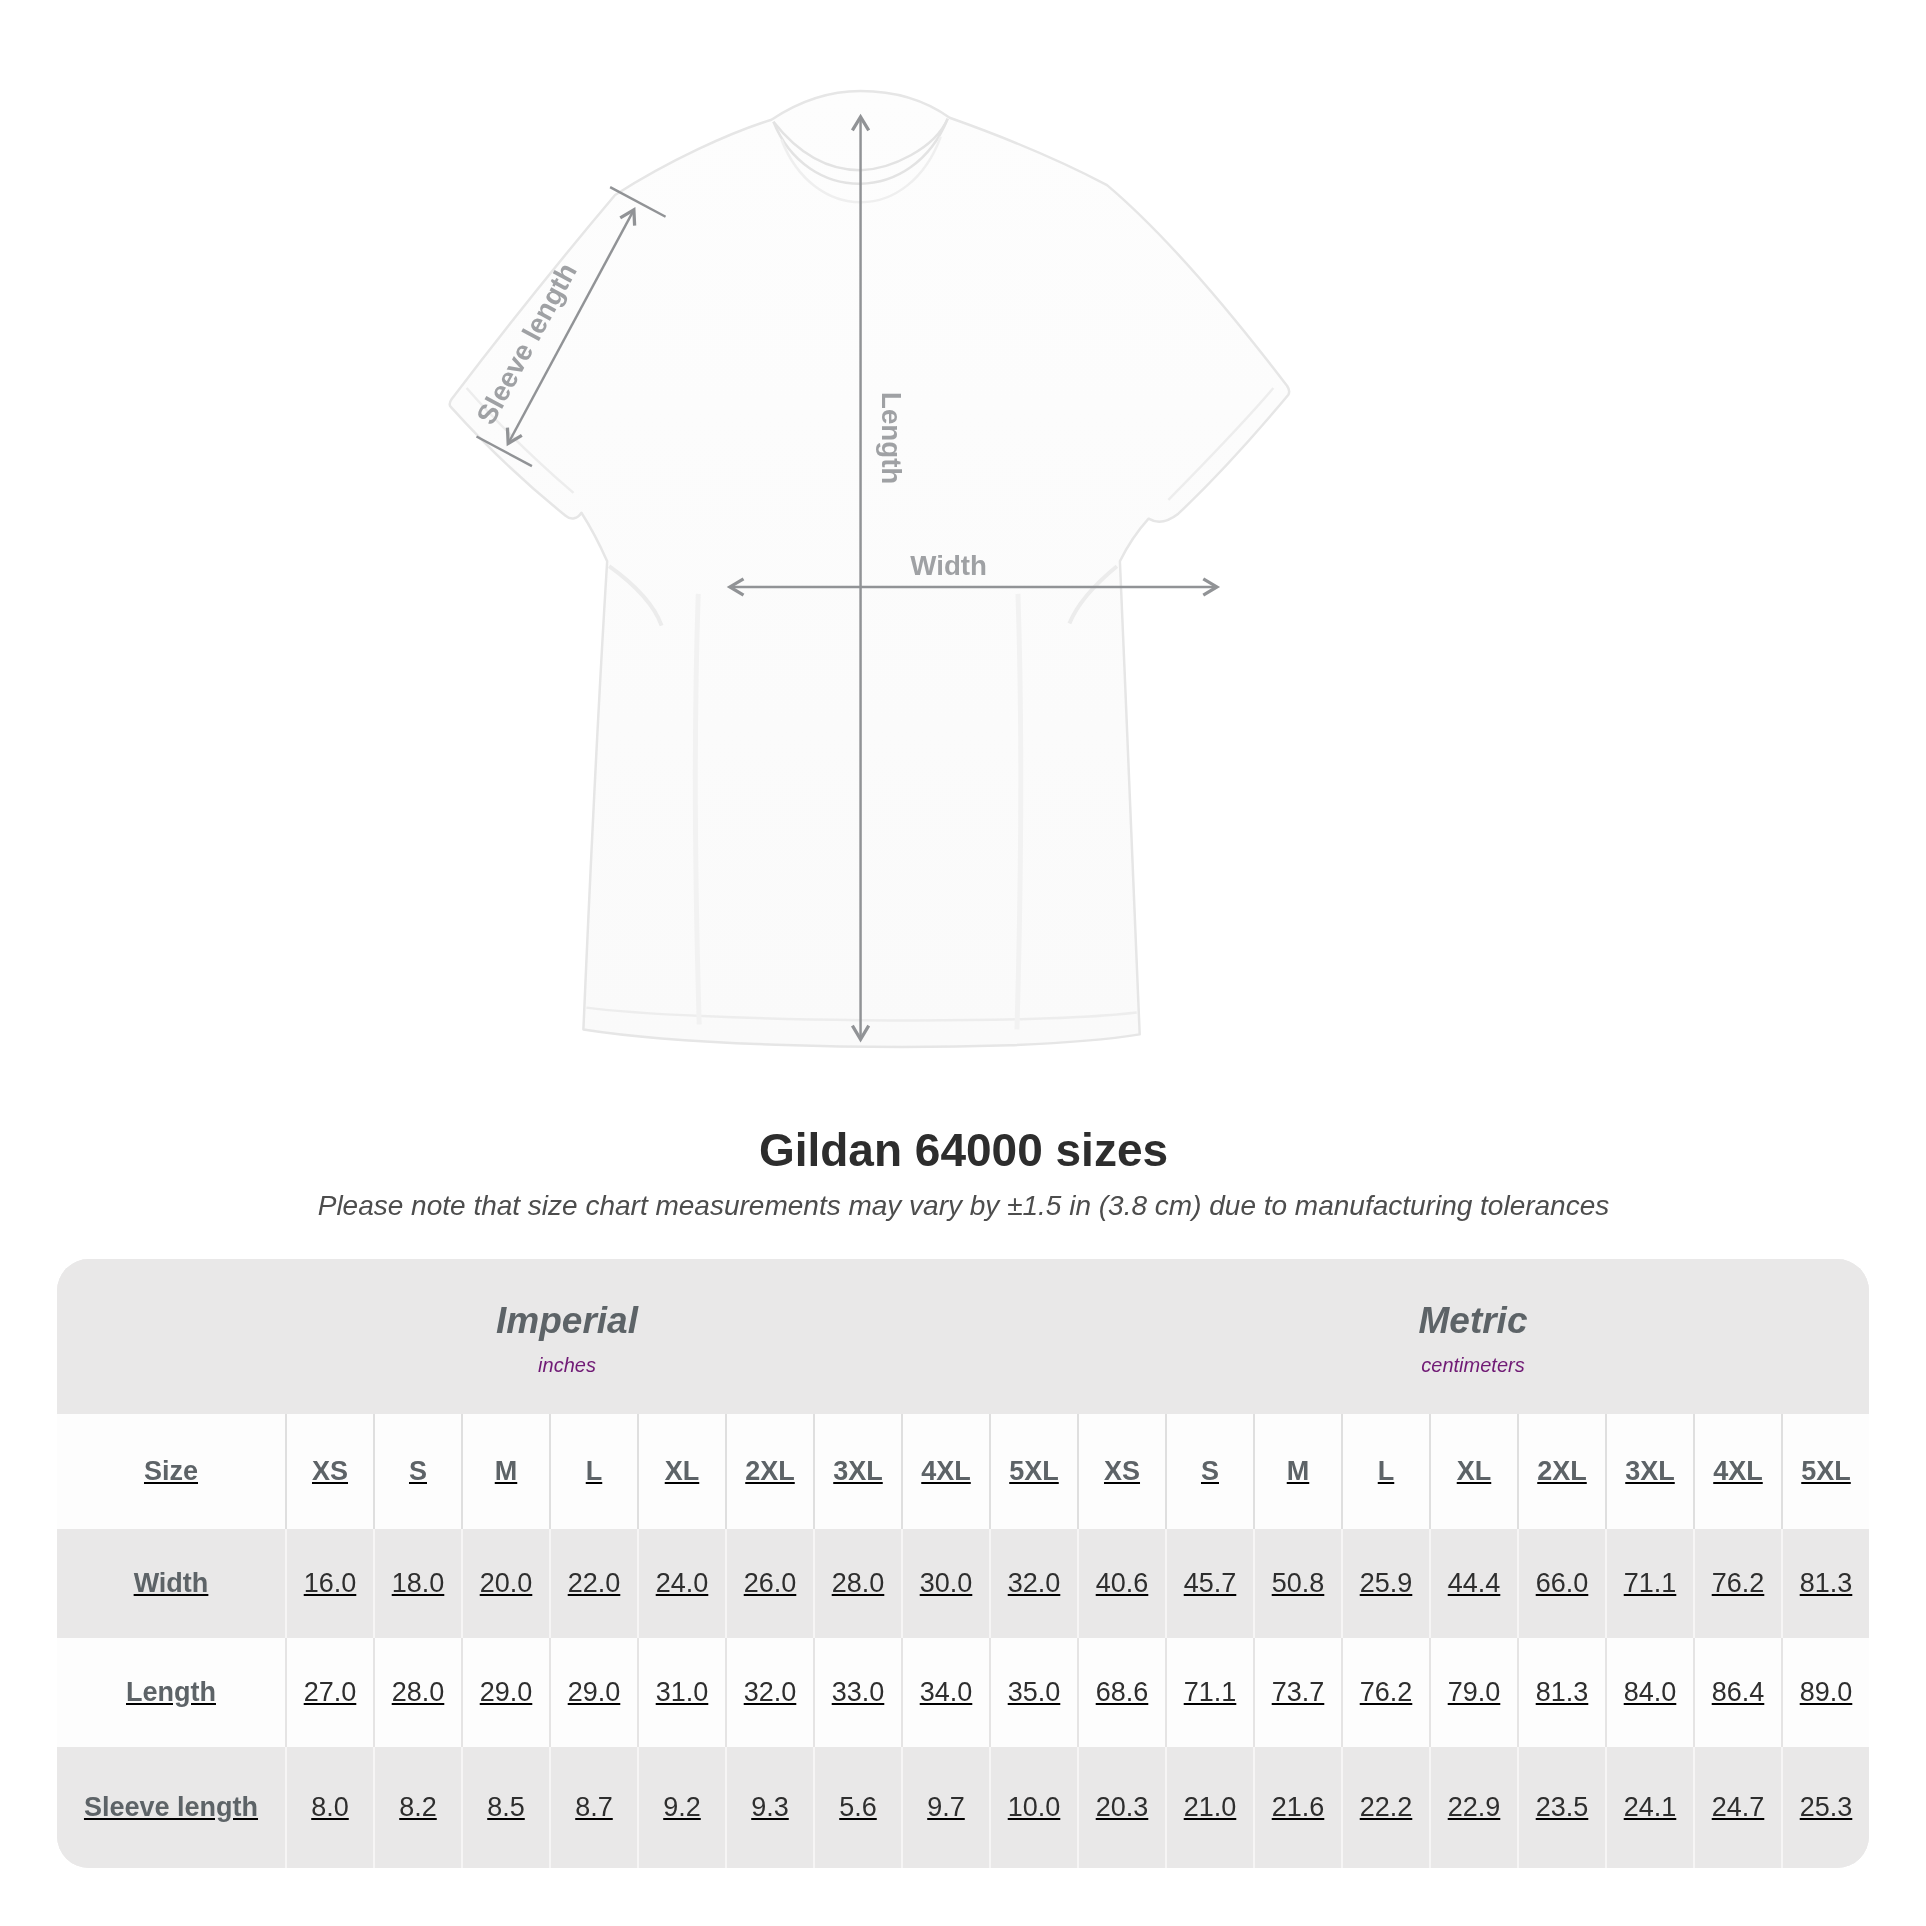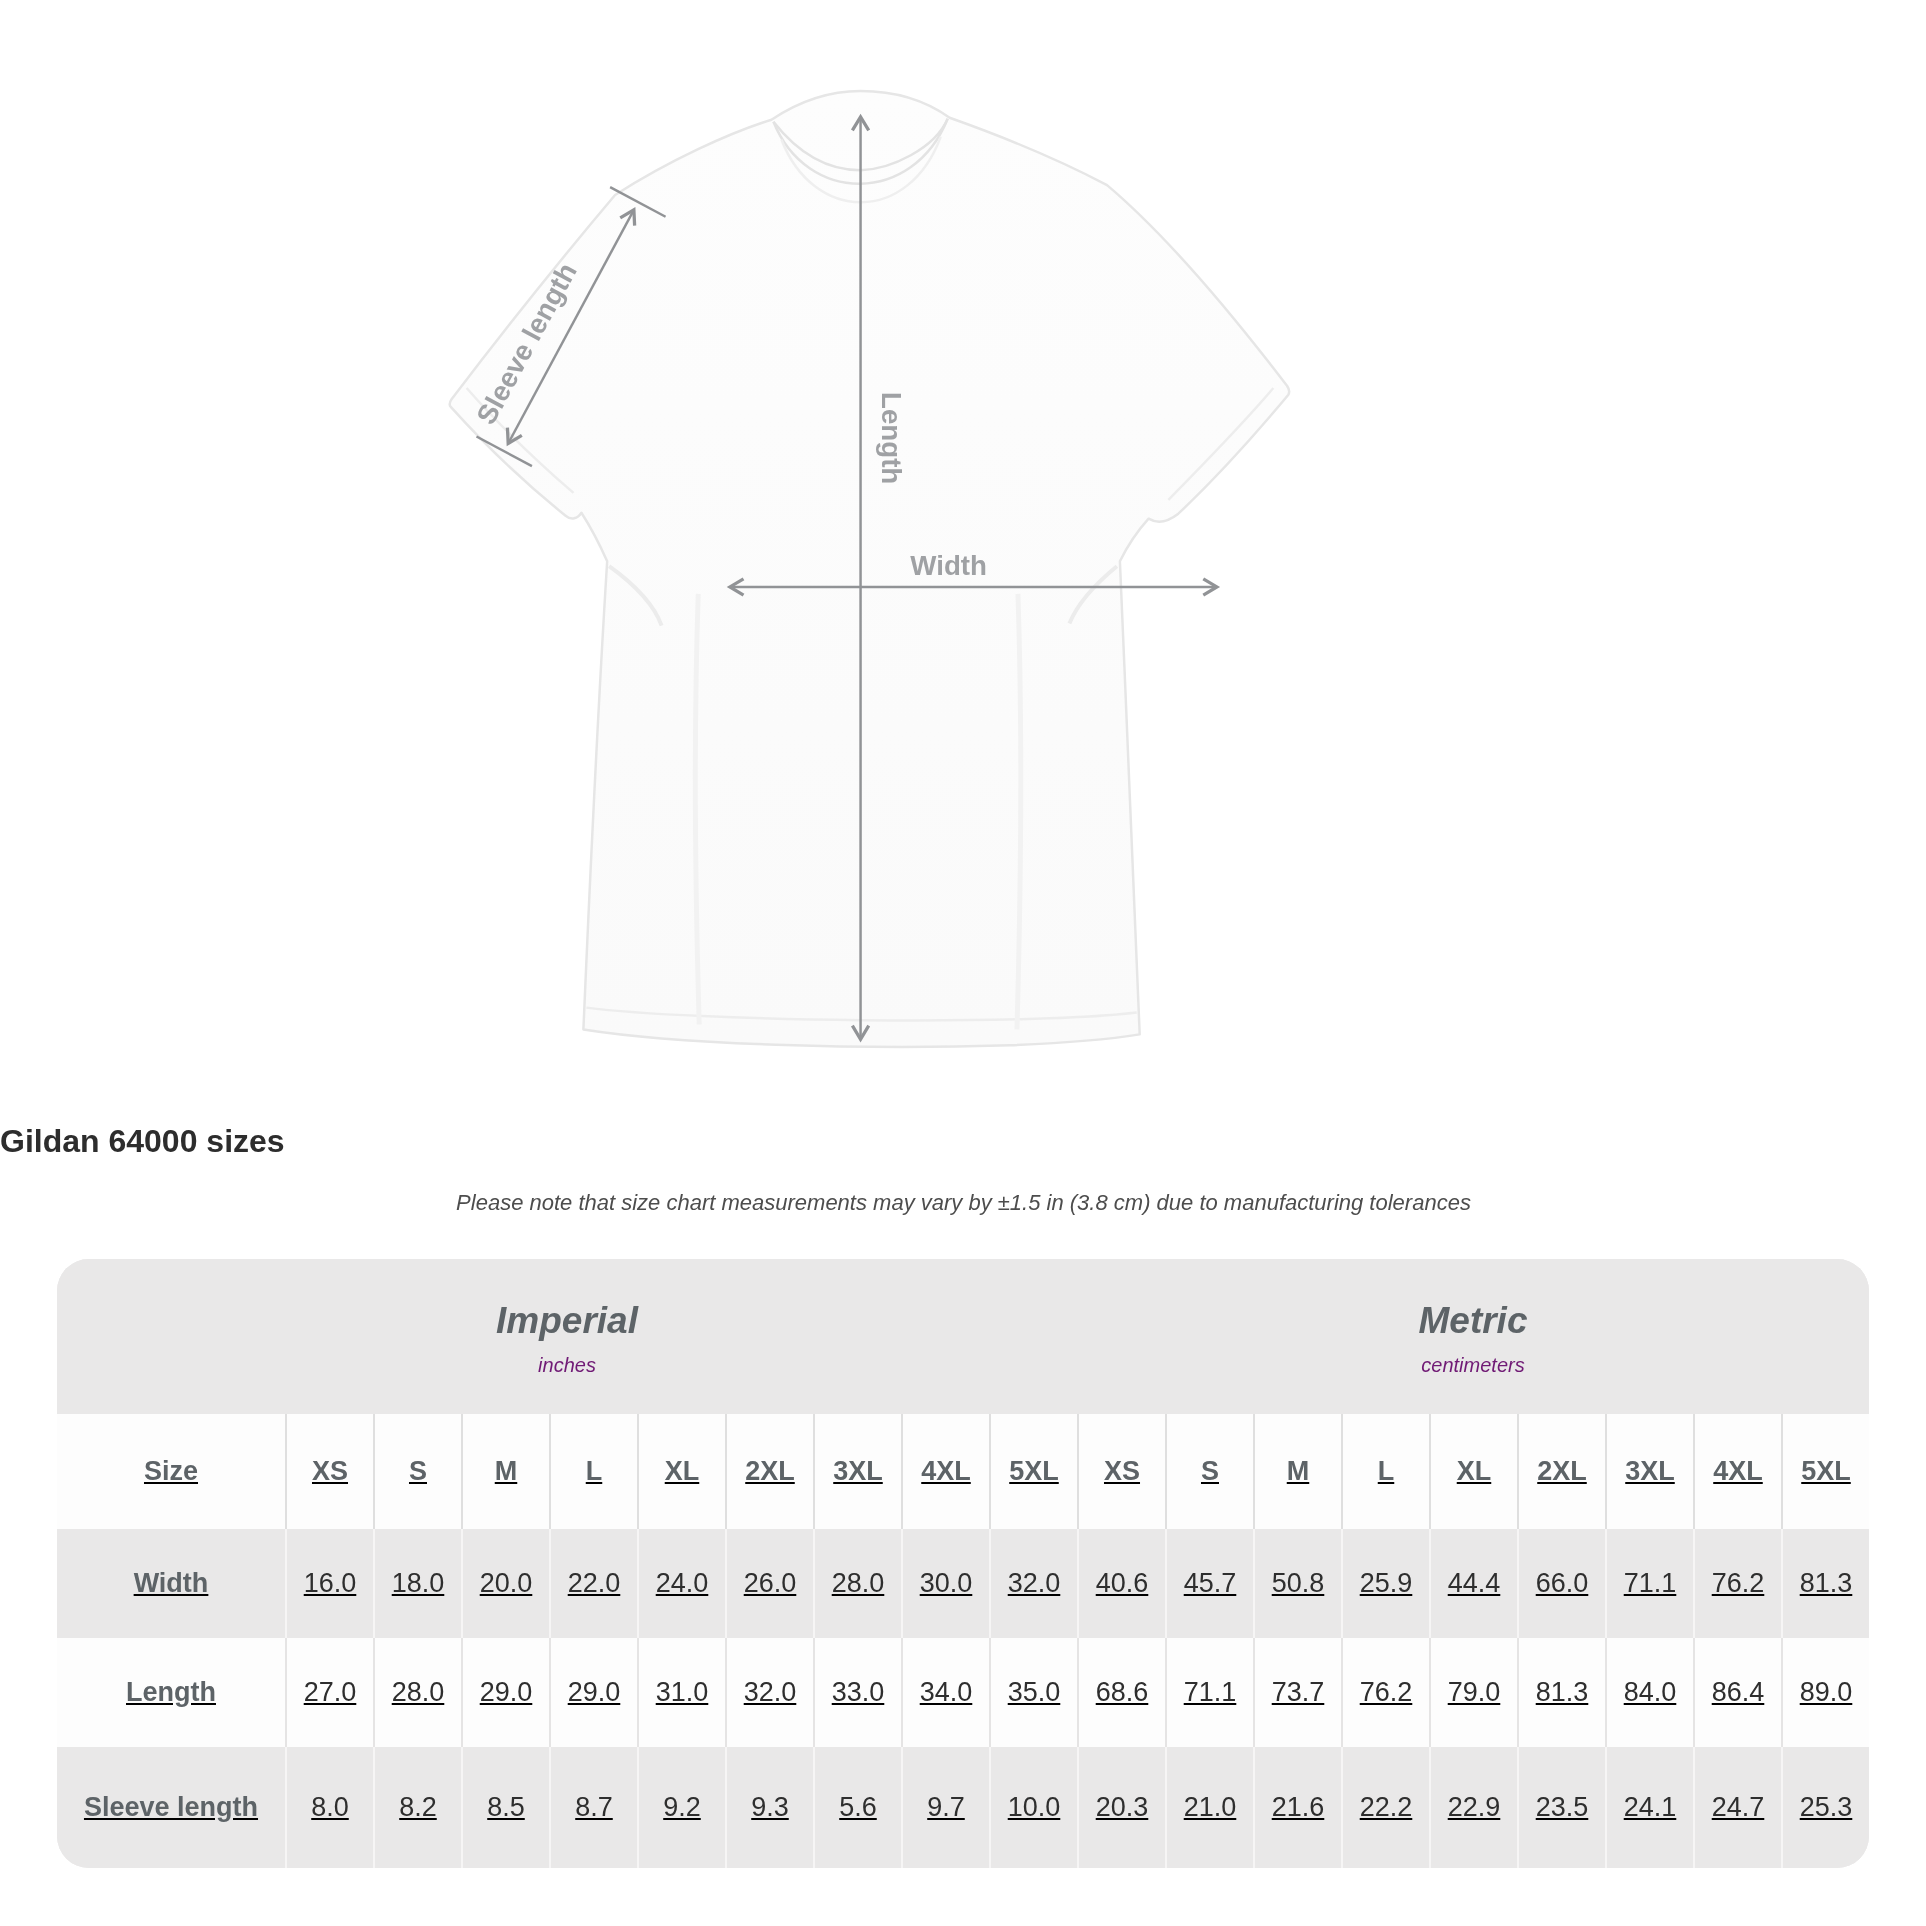--- a/index.html
+++ b/index.html
@@ -11,25 +11,25 @@
   
   .shirt-svg { position:absolute; left:0; top:0; }
   .shirt-svg text {
     font-family:"Liberation Sans", sans-serif;
     font-weight:bold; font-size:28px; fill:#9fa1a4;
   }
 
   
   .page-title {
     position:absolute; top:1123px; left:0; width:100%;
-    font-size:32px; font-weight:bold; color:#2d2d2d;
+    text-align:center; font-size:46px; font-weight:bold; color:#2d2d2d;
   }
   .page-note {
     position:absolute; top:1190px; left:0; width:100%;
-    text-align:center; font-size:22px; font-style:italic; color:#4d4d4d;
+    text-align:center; font-size:28px; font-style:italic; color:#4d4d4d;
   }
 
   
   .size-table {
     position:absolute; left:57px; top:1259px; width:1812px;
     border-radius:32px; overflow:hidden; background:#e9e8e8;
   }
   .group-row {
     display:grid; grid-template-columns:1020px 792px; height:155px;
     background:#e9e8e8;

